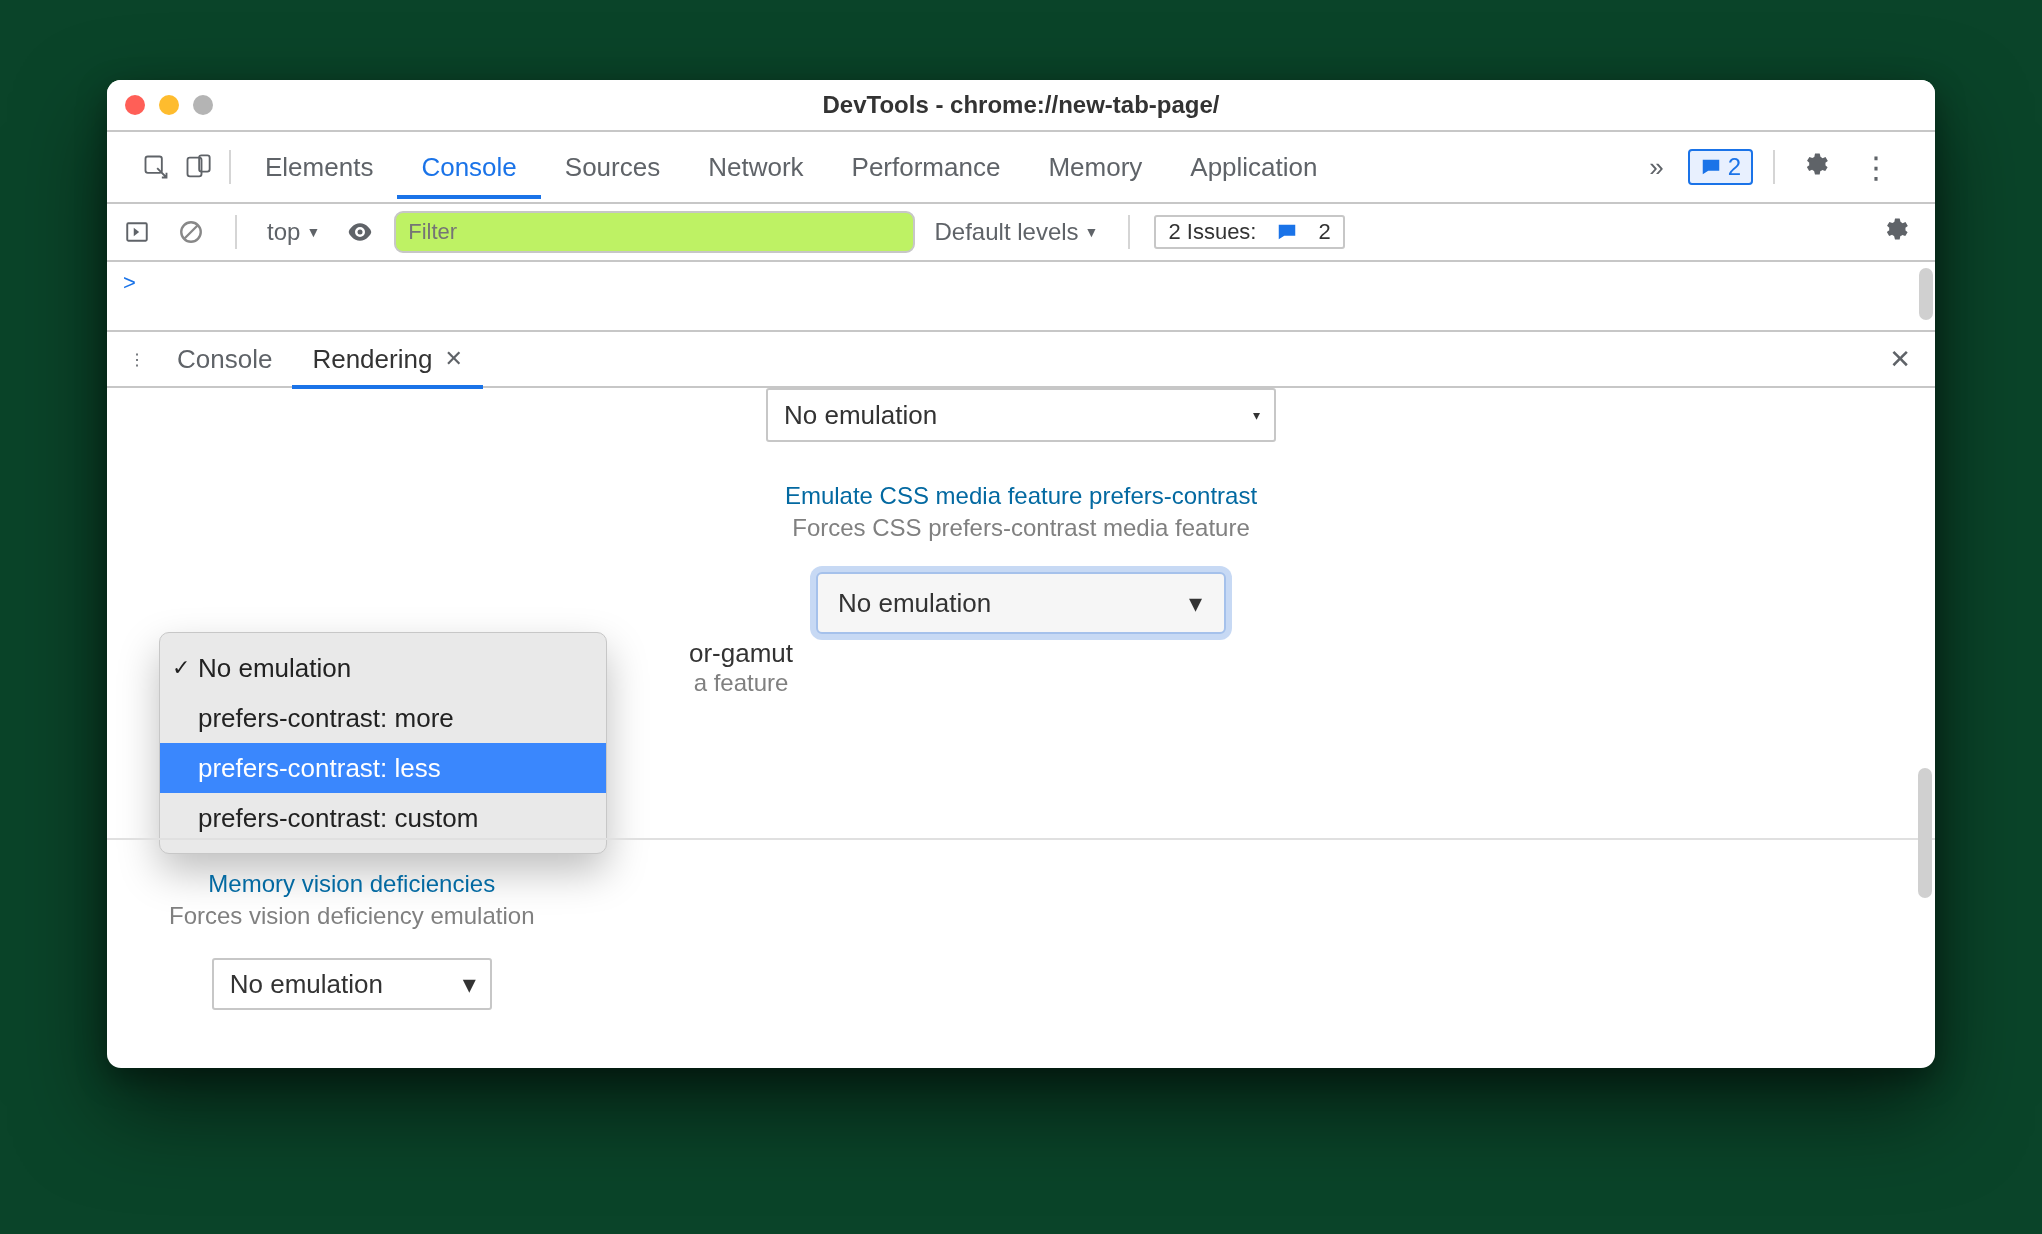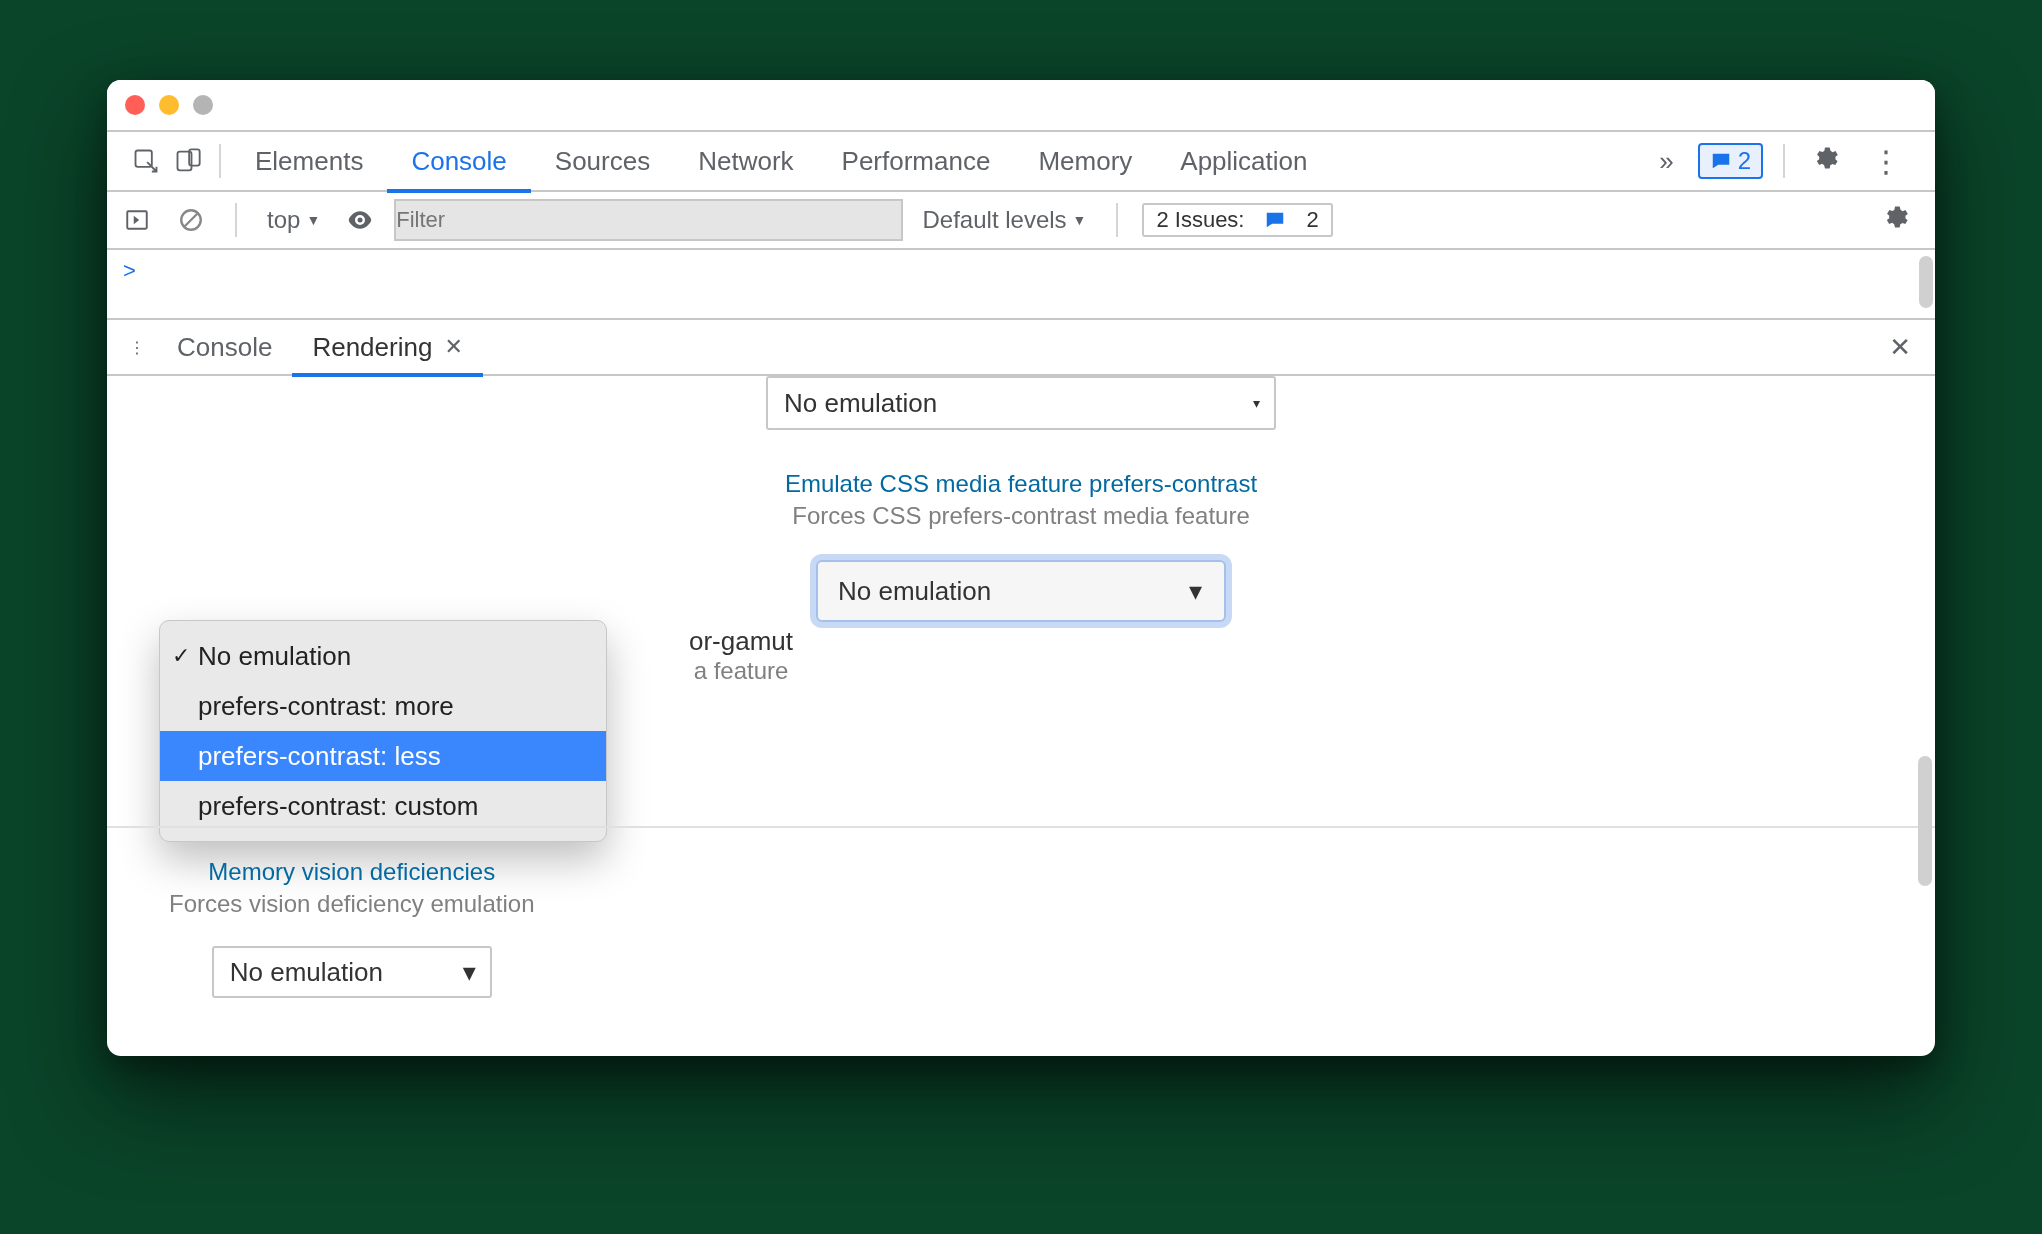--- a/index.html
+++ b/index.html
@@ -35,21 +35,21 @@
   .yellow { background: #febc2e; }
   .green { background: #b4b4b4; }
   .title {
     position: absolute; left: 0; right: 0;
     text-align: center; font-size: 24px; font-weight: 600; color: #333;
     pointer-events: none;
   }
   
   .tabs-row {
     display: flex; align-items: center;
-    height: 60px; padding: 0 18px;
+    height: 72px; padding: 0 28px;
     border-bottom: 2px solid #c7c7c7;
     color: #5f6368;
   }
   .tb-icon {
     width: 42px; height: 42px; display: inline-flex;
     align-items: center; justify-content: center;
     color: #5f6368;
   }
   .tb-sep { width: 2px; height: 34px; background: #d5d5d5; margin: 0 10px; }
   .tab {
@@ -78,23 +78,23 @@
     display: flex; align-items: center; height: 58px;
     padding: 0 10px; border-bottom: 2px solid #c7c7c7;
     gap: 14px;
   }
   .cb-btn {
     width: 40px; height: 40px; display: inline-flex;
     align-items: center; justify-content: center; color: #5f6368;
   }
   .filter-input {
     flex: 1; height: 42px;
-    border: 2px solid #c7c7c7; border-radius: 0;
-    padding: 0 0; font-size: 22px; color: #5f6368;
-    background: #e5e5e5;
+    border: 2px solid #c7c7c7; border-radius: 9px;
+    padding: 0 12px; font-size: 22px; color: #5f6368;
+    background: #bef264;
     max-width: 830px;
   }
   .ctx-drop {
     display: inline-flex; align-items: center; gap: 6px;
     color: #5f6368; font-size: 24px; padding: 0 6px;
   }
   .ctx-drop .tri { font-size: 14px; }
   .issues-pill {
     display: inline-flex; align-items: center; gap: 20px;
     border: 2px solid #c7c7c7; border-radius: 3px; padding: 2px 12px;
@@ -197,20 +197,21 @@
 <body>
 
 <div class="window">
 
   <div class="titlebar">
     <div class="lights">
       <div class="light red"></div>
       <div class="light yellow"></div>
       <div class="light green"></div>
     </div>
+    <div class="title">DevTools - chrome://new-tab-page/</div>
   </div>
 
   <div class="tabs-row">
     <span class="tb-icon">
       <svg width="28" height="28" viewBox="0 0 24 24" fill="none" stroke="#5f6368" stroke-width="1.6">
           <rect x="3" y="3" width="14" height="14" rx="2"></rect>
           <path d="M13 13 L21 21 M17 21 H21 V17"></path>
         </svg>
     </span>
     <span class="tb-icon">

